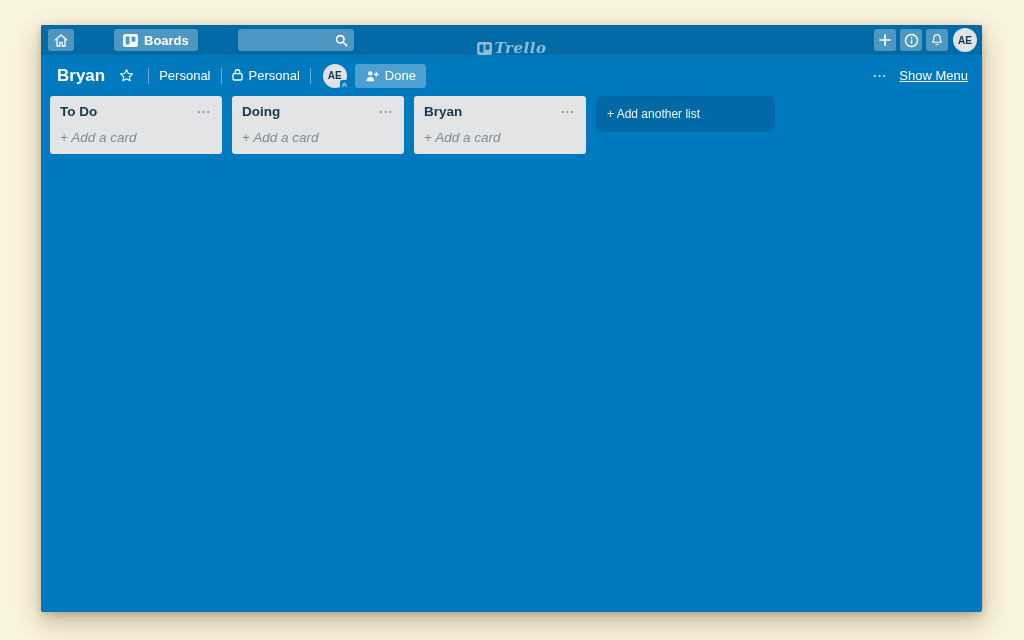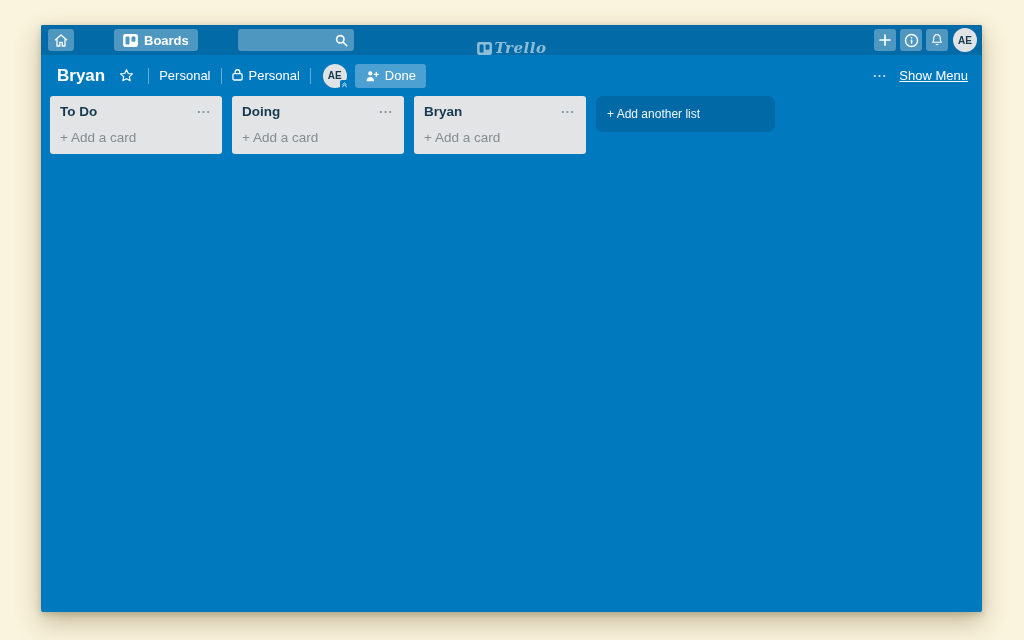--- a/index.html
+++ b/index.html
@@ -78,21 +78,21 @@
     display:flex; align-items:flex-start; padding:1px 9px; gap:10px;
   }
   .list {
     width:172px; background:#e2e4e6; border-radius:3px;
     padding:7px 8px 9px 8px; flex-shrink:0;
   }
   .list-head { display:flex; align-items:center; justify-content:space-between; padding:1px 2px 0 2px; }
   .list-title { font-size:13.5px; font-weight:bold; color:#17394d; }
   .list-menu-btn { background:none; border:none; cursor:pointer; padding:2px; display:flex; }
   .add-card {
-    margin-top:11px; padding:0 2px; color:#838c91; font-size:13.5px; cursor:pointer;
+    margin-top:11px; padding:0 2px; color:#838c91; font-size:13.5px; cursor:pointer;font-style:italic;
   }
   .add-list-btn {
     width:179px; height:36px; background:rgba(0,0,0,.13); border:none;
     border-radius:7px; color:rgba(255,255,255,.95); font-size:12px;
     display:flex; align-items:center; padding:0 11px; cursor:pointer;
     flex-shrink:0; font-family:"Liberation Sans", sans-serif;
   }
 </style>
 </head>
 <body>

